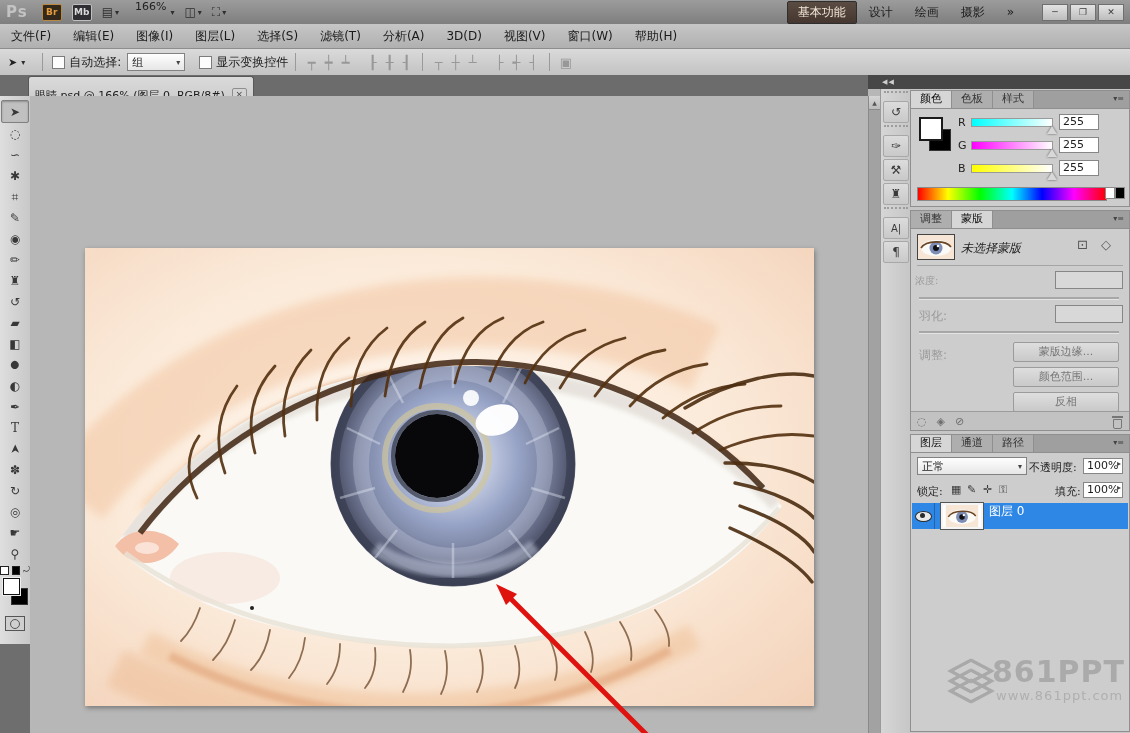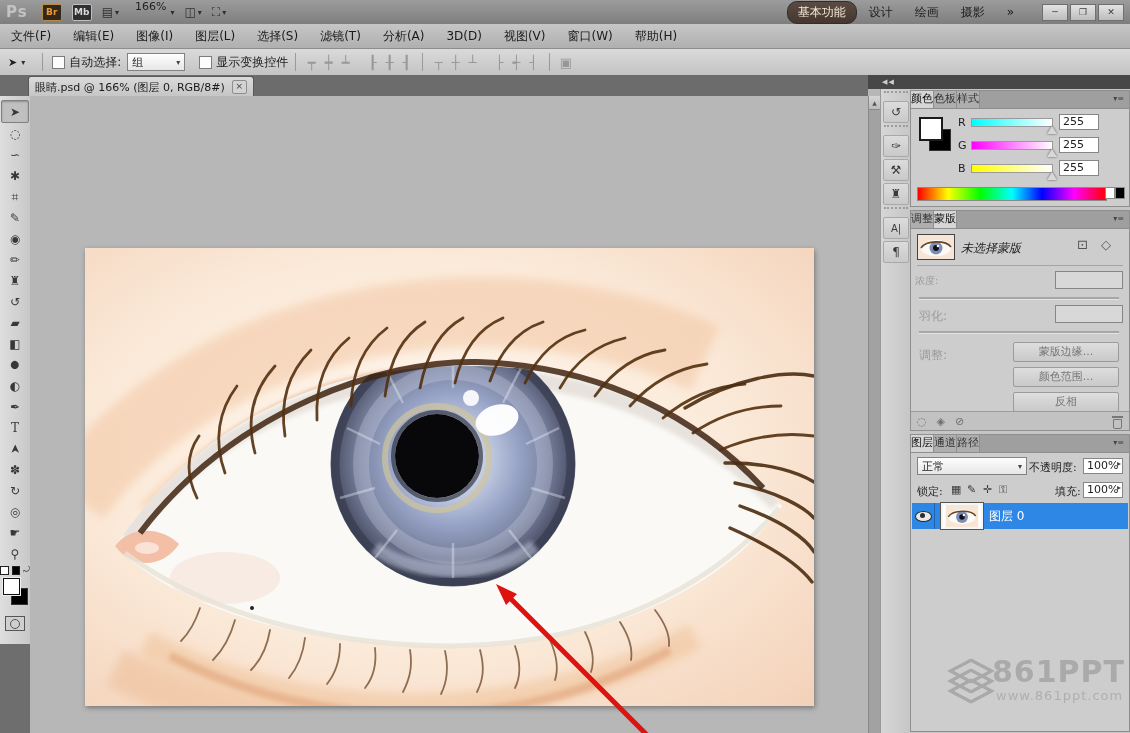--- a/index.html
+++ b/index.html
@@ -10,36 +10,36 @@
   #titlebar{left:0;top:0;width:1130px;height:24px;background:linear-gradient(#9c9c9c,#7e7e7e);border-bottom:1px solid #5c5c5c;display:flex;align-items:center}
   .pslogo{color:#c3c3c3;font-weight:bold;font-size:15px;margin:0 14px 0 6px;letter-spacing:1px}
   .appbtn{height:15px;min-width:18px;display:flex;align-items:center;justify-content:center;font-size:9px;font-weight:bold;border-radius:2px;margin-right:10px}
   .br{background:#32281c;color:#e59b3c;border:1px solid #b98a43}
   .mb{background:#2e2e33;color:#dadada;border:1px solid #bfbfbf}
   .tb-ic{color:#2e2e2e;font-size:12px;margin-right:2px}
   .caret{font-size:8px;color:#2e2e2e;margin-right:10px}
   .zoomtxt{color:#222;font-size:11px;margin:0 4px 12px 6px}
   .wsbar{margin-left:auto;display:flex;align-items:center}
   .ws{color:#1d1d1d;font-size:12px;padding:2px 10px;margin-right:2px;cursor:default}
-  .ws.active{background:linear-gradient(#5a4c42,#45372f);color:#f2e7d8;border:1px solid #2e2e2e;border-radius:10px}
+  .ws.active{background:linear-gradient(#5a4c42,#45372f);color:#f2e7d8;border:1px solid #2e2e2e;border-radius:2px}
   .winbtns{display:flex;margin:0 6px 0 14px}
   .winbtn{width:24px;height:15px;background:linear-gradient(#e3e3e3,#bdbdbd);border:1px solid #6f6f6f;color:#3c3c3c;
           font-size:9px;display:flex;align-items:center;justify-content:center;margin-left:2px}
   #menubar{left:0;top:24px;width:1130px;height:24px;background:linear-gradient(#c6c6c6,#b0b0b0);border-bottom:1px solid #8d8d8d;display:flex;align-items:center}
   .menu{padding:0 11px;color:#1a1a1a;font-size:12px}
   
   #optionsbar{left:0;top:49px;width:1130px;height:26px;background:linear-gradient(#dadada,#c3c3c3);border-bottom:1px solid #8a8a8a;display:flex;align-items:center}
   .osep{width:1px;height:18px;background:#9a9a9a;margin:0 7px}
   .chk{width:11px;height:11px;background:#fdfdfd;border:1px solid #7c7c7c;margin:0 4px 0 2px}
   .olabel{font-size:12px;color:#1c1c1c}
   .dd{background:linear-gradient(#fefefe,#e6e6e6);border:1px solid #828282;font-size:11px;display:inline-flex;align-items:center;justify-content:space-between;padding:0 4px;height:16px}
   .gbtn{color:#989898;font-size:13px;width:17px;text-align:center}
   
   #tabbar{left:0;top:75px;width:868px;height:21px;background:#6c6c6c;border-bottom:1px solid #5a5a5a}
-  #doctab{position:absolute;left:28px;top:1px;height:20px;background:linear-gradient(#dadada,#c5c5c5);border:1px solid #585858;border-bottom:none;border-radius:3px 3px 0 0;display:flex;align-items:center;padding:0 6px;font-size:11px;color:#1b1b1b}
+  #doctab{position:absolute;left:28px;top:1px;height:20px;background:linear-gradient(#dadada,#c5c5c5);border:1px solid #585858;border-bottom:none;border-radius:3px 3px 0 0;display:flex;align-items:center;padding:8px 6px;font-size:11px;color:#1b1b1b}
   .tabclose{margin-left:7px;width:13px;height:12px;border:1px solid #8e8e8e;background:#d3d3d3;color:#444;font-size:9px;line-height:10px;text-align:center;border-radius:2px}
   
   #toolbar{left:0;top:96px;width:30px;height:548px;background:linear-gradient(90deg,#dedede,#c8c8c8);border-right:1px solid #979797}
   #toolbar-under{left:0;top:644px;width:30px;height:89px;background:#6e6e6e}
   .tool{width:26px;height:21px;margin:0 auto;display:flex;align-items:center;justify-content:center;color:#383838;font-size:12px}
   .tool.sel{background:#c0c0c0;border:1px solid #808080;border-radius:2px;box-shadow:inset 0 1px 2px rgba(0,0,0,.25)}
   .rot-90{display:inline-block;transform:rotate(-90deg)}
   .fgbg{position:relative;width:30px;height:34px}
   .fg{position:absolute;left:3px;top:2px;width:15px;height:15px;background:#fff;border:1px solid #111;box-shadow:0 0 0 1px #eee}
   .bg{position:absolute;left:11px;top:12px;width:15px;height:15px;background:#000;border:1px solid #333}
@@ -56,42 +56,42 @@
   #dockheader{left:868px;top:75px;width:262px;height:14px;background:#474747;display:flex;align-items:center}
   .collapse{color:#cfcfcf;font-size:7px;margin-left:14px;letter-spacing:1px}
   #vscroll{left:868px;top:96px;width:11px;height:637px;background:#a2a2a2;border-left:1px solid #8a8a8a}
   .scrollbtn{width:11px;height:13px;background:linear-gradient(#d6d6d6,#bcbcbc);border-bottom:1px solid #8a8a8a;color:#555;font-size:6px;text-align:center;line-height:13px}
   #icondock{left:880px;top:89px;width:30px;height:644px;background:linear-gradient(90deg,#d6d6d6,#c6c6c6);border-left:1px solid #9a9a9a;border-right:1px solid #6f6f6f}
   .grip{height:6px;margin:2px 3px;border-top:2px dotted #9d9d9d}
   .dicon{width:24px;height:20px;margin:2px auto;display:flex;align-items:center;justify-content:center;color:#3a3a3a;font-size:12px;background:linear-gradient(#dcdcdc,#c9c9c9);border:1px solid #a8a8a8;border-radius:2px}
   #paneldock{left:910px;top:89px;width:220px;height:644px;background:#c6c6c6}
   .panel{position:absolute;left:0;width:220px;background:#cdcdcd;border:1px solid #8f8f8f;box-sizing:border-box}
   .ptabs{display:flex;height:17px;background:#9f9f9f;border-bottom:1px solid #8f8f8f}
-  .ptab{padding:1px 0;font-size:11px;line-height:14px;background:#aeaeae;color:#333;border-right:1px solid #8f8f8f}
+  .ptab{padding:1px 9px;font-size:11px;line-height:14px;background:#aeaeae;color:#333;border-right:1px solid #8f8f8f}
   .ptab.active{background:#d6d6d6;color:#101010}
   .pmenu{margin-left:auto;color:#444;font-size:8px;padding:3px 5px}
   .vbox{background:#fff;border:1px solid #868686;font-size:11px;line-height:14px;padding:0 3px;color:#1c1c1c}
   .track{position:absolute;height:9px;border:1px solid #9a9a9a;box-sizing:border-box}
   .track-r{background:linear-gradient(to right,#00ffff,#ffffff)}
   .track-g{background:linear-gradient(to right,#ff00ff,#ffffff)}
   .track-b{background:linear-gradient(to right,#ffff00,#ffffff)}
   .thumb{position:absolute;right:-5px;bottom:-8px;width:0;height:0;border-left:5px solid transparent;border-right:5px solid transparent;border-bottom:8px solid #d8d8d8;filter:drop-shadow(0 0 1px #555)}
   .spectrum{position:absolute;height:12px;border:1px solid #8a8a8a;background:linear-gradient(to right,#ff0000,#ffff00 16%,#00ff00 33%,#00ffff 50%,#0000ff 66%,#ff00ff 83%,#ff0000)}
   .endcell{position:absolute;width:10px;height:12px;border:1px solid #8a8a8a;box-sizing:border-box}
   .dis{color:#9b9b9b}
   .groove{position:absolute;height:2px;background:#a7a7a7;border-bottom:1px solid #e4e4e4}
   .mbtn{position:absolute;width:104px;height:18px;background:linear-gradient(#dedede,#c9c9c9);border:1px solid #9b9b9b;border-radius:2px;color:#787878;font-size:11px;text-align:center;line-height:17px}
   .pbottom{position:absolute;left:0;right:0;bottom:0;height:18px;background:#c2c2c2;border-top:1px solid #9c9c9c;display:flex;align-items:center;padding:0 6px}
   .smic{color:#6f6f6f;font-size:11px;margin-right:10px}
   .trash{margin-left:auto;position:relative;width:11px;height:13px}
   .trash .lid{position:absolute;left:0;top:1px;width:11px;height:2px;background:#777}
   .trash .bin{position:absolute;left:1px;top:4px;width:7px;height:8px;border:1px solid #777;border-radius:0 0 2px 2px}
   .eye-ic{width:15px;height:9px;border:1px solid #2b2b2b;border-radius:50%;position:relative;background:#e9e9e9}
   .eye-ic:after{content:"";position:absolute;left:4px;top:1px;width:5px;height:5px;border-radius:50%;background:#2b2b2b}
-  .layerrow{position:absolute;left:1px;right:1px;height:26px;display:flex;align-items:center;color:#fff;font-size:12px}
+  .layerrow{position:absolute;left:1px;right:1px;height:26px;display:flex;color:#fff;font-size:12px}
   .eyecell{width:22px;height:26px;display:flex;align-items:center;justify-content:center;border-right:1px solid rgba(0,0,0,.25)}
   .thumbbox{width:38px;height:22px;border:2px solid #f5f5f5;outline:1px solid #555;margin:0 6px;background:#fff}
   .lockic{color:#3c3c3c;font-size:11px;margin-right:4px}
   
   #watermark{left:948px;top:648px;width:180px;height:70px;opacity:.55}
   .wm-d{position:absolute;width:24px;height:24px;border:5px solid #8d8d8d;transform:rotateX(58deg) rotate(45deg);border-radius:2px}
   .wm-title{position:absolute;left:44px;top:6px;font-size:30px;font-weight:bold;color:#8f8f8f;letter-spacing:1px}
   .wm-site{position:absolute;left:48px;top:40px;font-size:13px;color:#979797;letter-spacing:1px}
 </style>
 </head>

